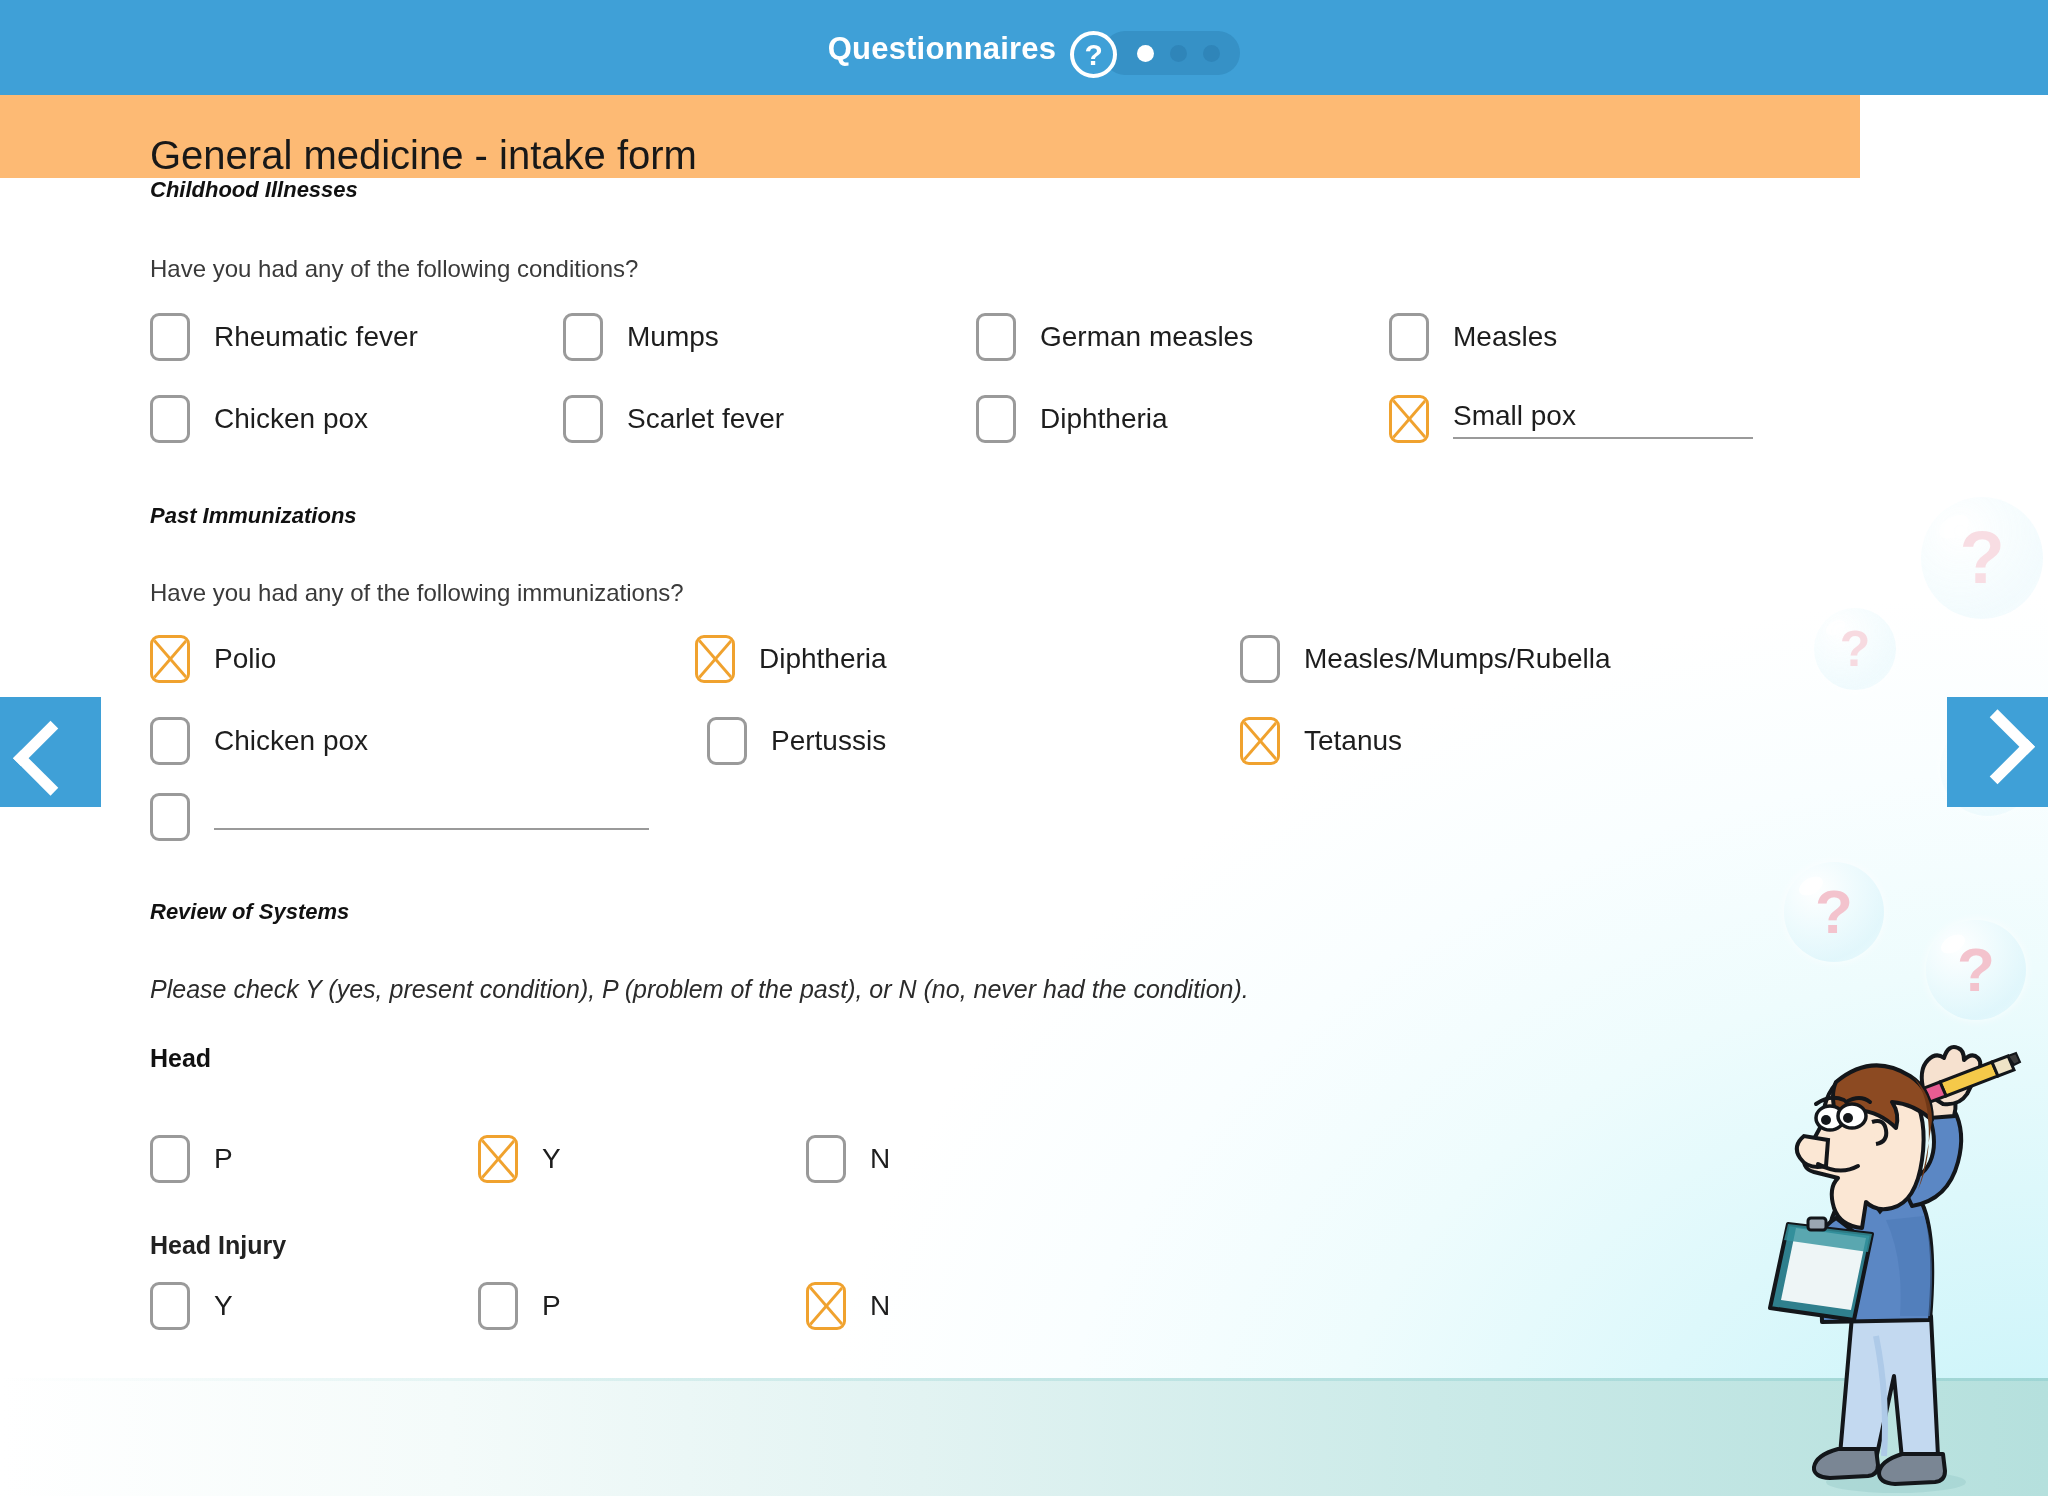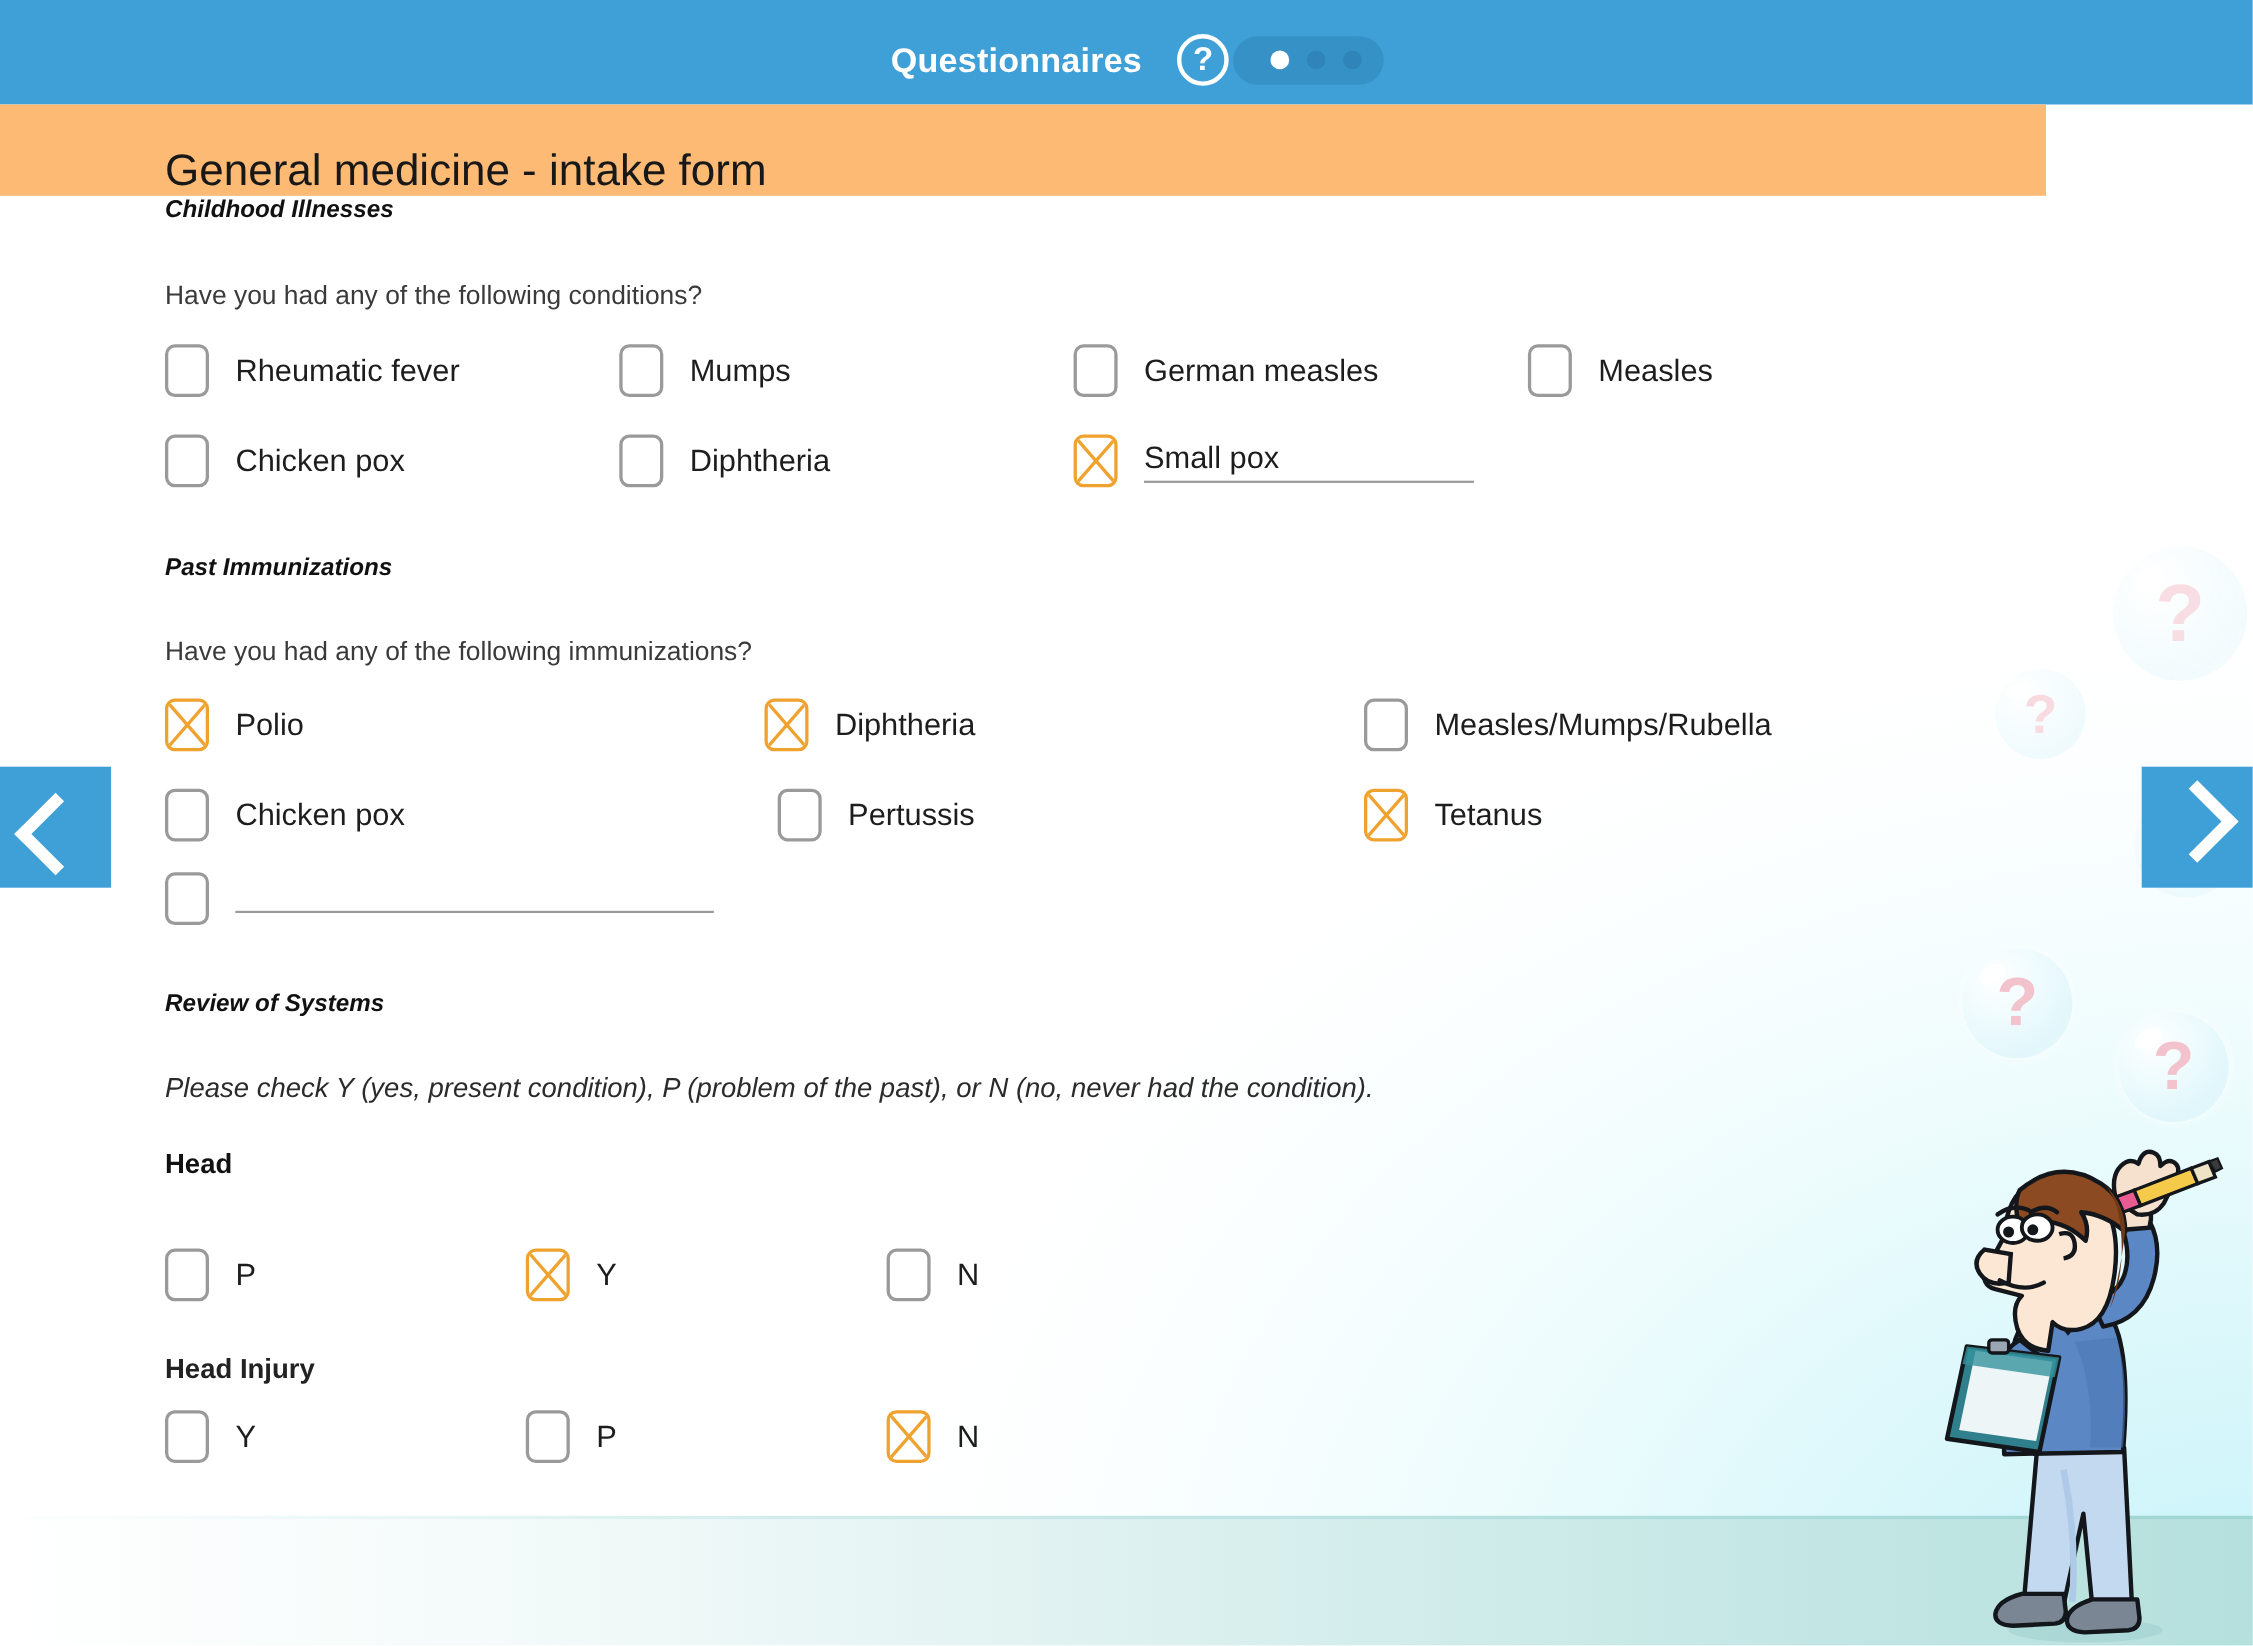--- a/index.html
+++ b/index.html
@@ -36,21 +36,21 @@
   .qbubble::after{
     content:"";position:absolute;left:14%;top:16%;width:26%;height:16%;
     border-radius:50%;background:rgba(255,255,255,.85);transform:rotate(-30deg);
   }
 
   
   #topbar{
     position:absolute;left:0;top:0;width:2048px;height:95px;
     background:#3fa0d7;display:flex;align-items:center;justify-content:center;
   }
-  #topbar-inner{display:flex;align-items:center;gap:32px;transform:translateX(10px);margin-top:14px;}
+  #topbar-inner{display:flex;align-items:flex-start;gap:14px;transform:translateX(10px);margin-top:14px;}
   #app-title{
     color:#ffffff;font-size:31px;font-weight:bold;letter-spacing:.2px;
   }
   #help-icon{
     width:47px;height:47px;border-radius:50%;border:4px solid #ffffff;
     display:flex;align-items:center;justify-content:center;
     color:#ffffff;font-size:30px;font-weight:bold;box-sizing:border-box;
     background:#3fa0d7;position:relative;z-index:2;
   }
   #page-dots{
@@ -186,20 +186,24 @@
       <div class="opt" style="margin-bottom: 34px;">
         <div class="cb cb-clip"></div>
         <div class="opt-text ">Measles</div>
       </div>
       <div class="opt" style="margin-bottom: 0px;">
         <div class="cb cb-clip"></div>
         <div class="opt-text ">Chicken pox</div>
       </div>
       <div class="opt" style="margin-bottom: 0px;">
         <div class="cb cb-clip"></div>
+        <div class="opt-text ">Scarlet fever</div>
+      </div>
+      <div class="opt" style="margin-bottom: 0px;">
+        <div class="cb cb-clip"></div>
         <div class="opt-text ">Diphtheria</div>
       </div>
       <div class="opt" style="margin-bottom: 0px;">
         <div class="cb cb-clip checked"></div>
         <div>
           <div class="opt-text ">Small pox</div>
           <div class="blank-line" style="width: 300px; margin-top: 4px;"></div>
         </div>
       </div>
     </div>

